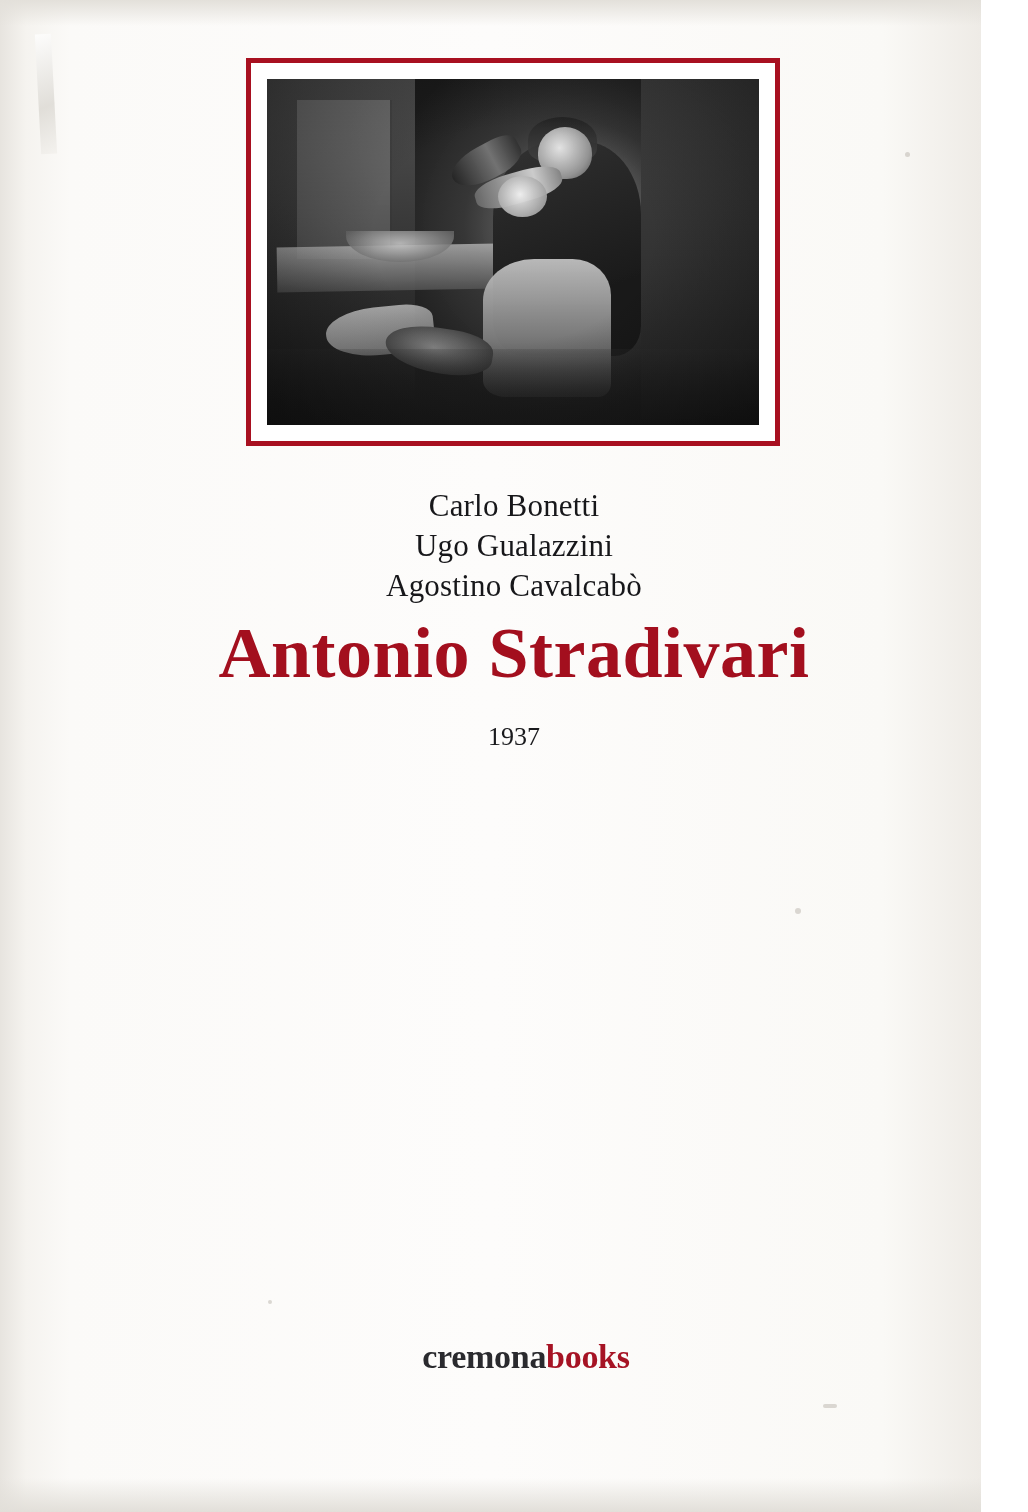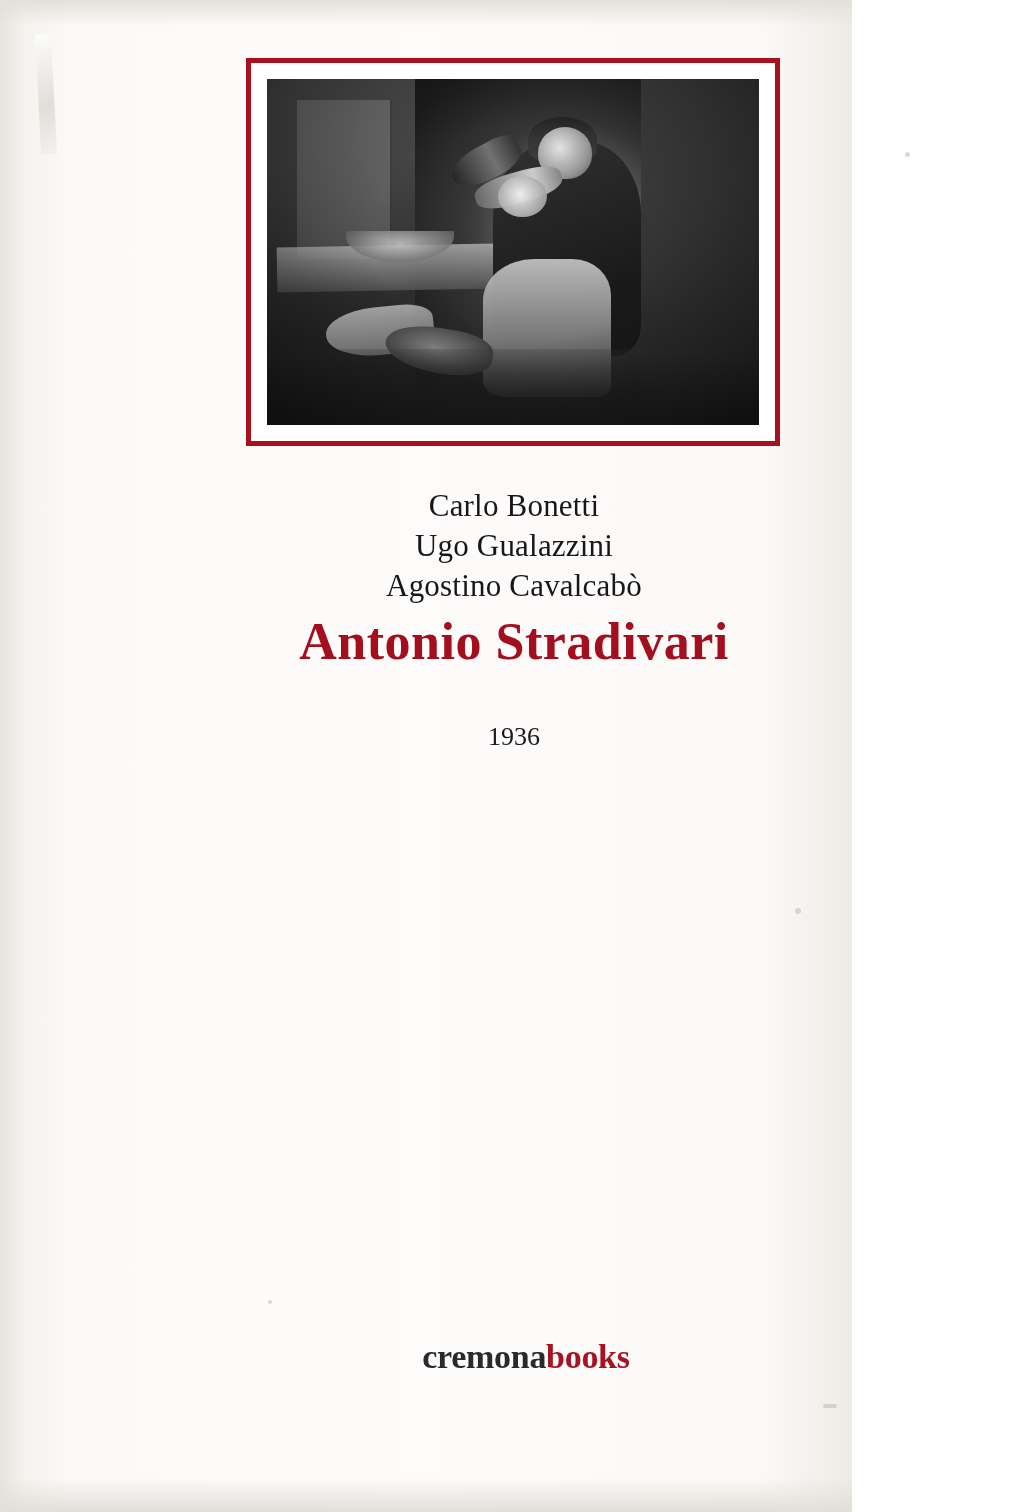--- a/index.html
+++ b/index.html
@@ -9,21 +9,21 @@
   }
   body {
     width: 1028px;
     height: 1512px;
     overflow: hidden;
     font-family: "Liberation Serif", serif;
   }
 
   .book-cover {
     position: relative;
-    width: 852px;
+    width: 981px;
     height: 1512px;
     background: #eab308;
     box-sizing: border-box;
   }
 
   
   .paper-tone {
     position: absolute;
     inset: 0;
     background:
@@ -181,21 +181,21 @@
     letter-spacing: .2px;
   }
   .title {
     position: absolute;
     top: 612px;
     left: 0;
     width: 1028px;
     text-align: center;
     color: #a30f1e;
     font-weight: bold;
-    font-size: 52px;
+    font-size: 72px;
     letter-spacing: .5px;
   }
   .subtitle {
     position: absolute;
     top: 670px;
     left: 0;
     width: 1028px;
     text-align: center;
     color: #141417;
     font-weight: bold;
@@ -262,19 +262,19 @@
     </div>
   </div>
 
   <div class="authors">
     <div>Carlo Bonetti</div>
     <div>Ugo Gualazzini</div>
     <div>Agostino Cavalcabò</div>
   </div>
 
   <div class="title">Antonio Stradivari</div>
-  <div class="year">1936</div>
+  <div class="year">1937</div>
 
   <div class="publisher">
     <span class="part-a">cremona</span><span class="part-b">books</span>
   </div>
 
 </div>
 
 </body></html>

